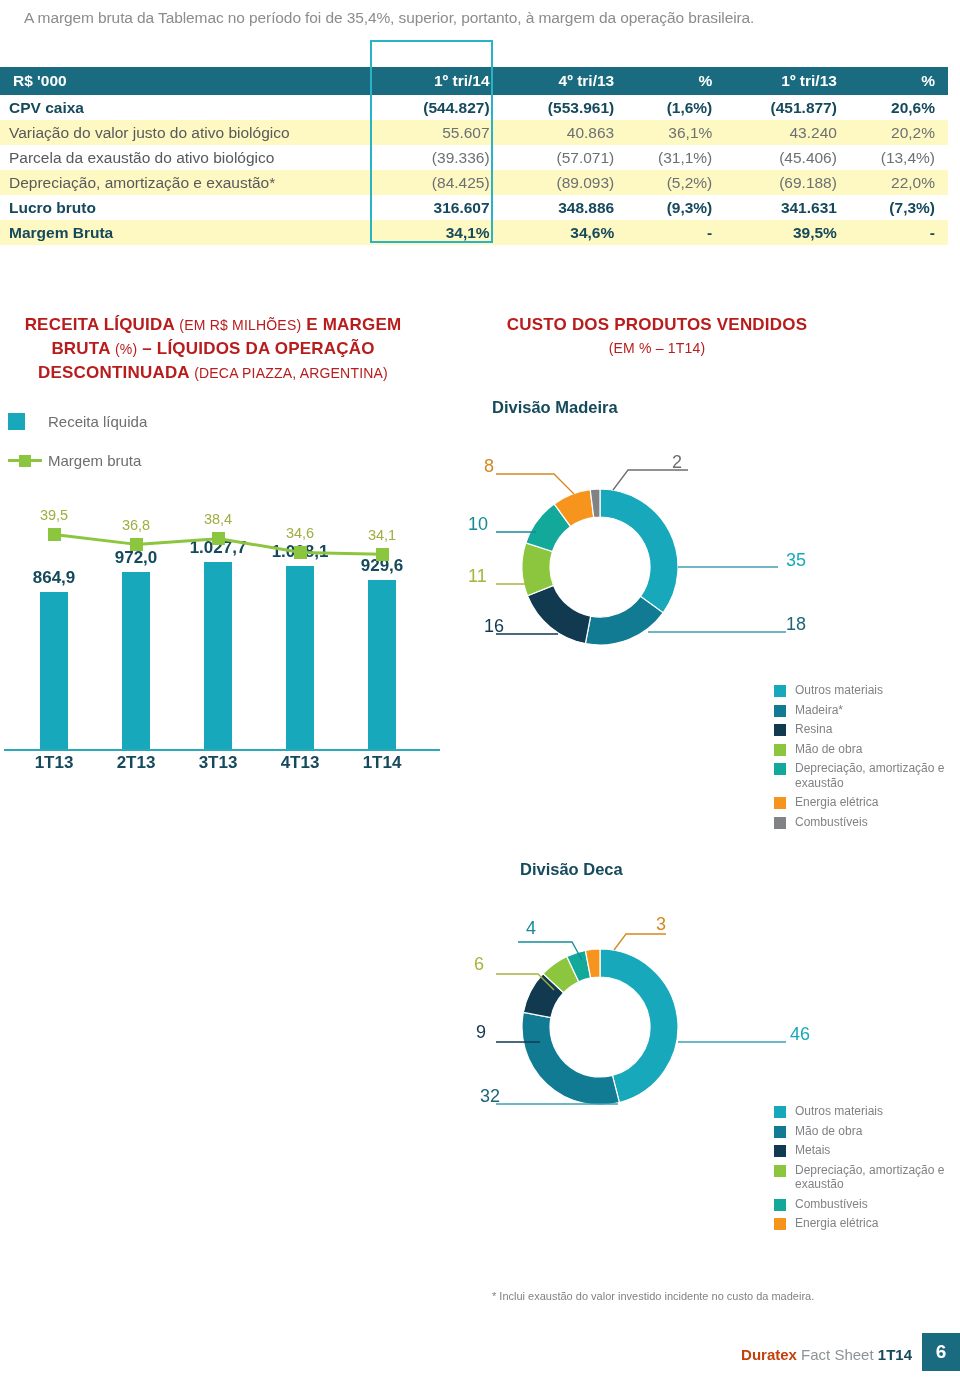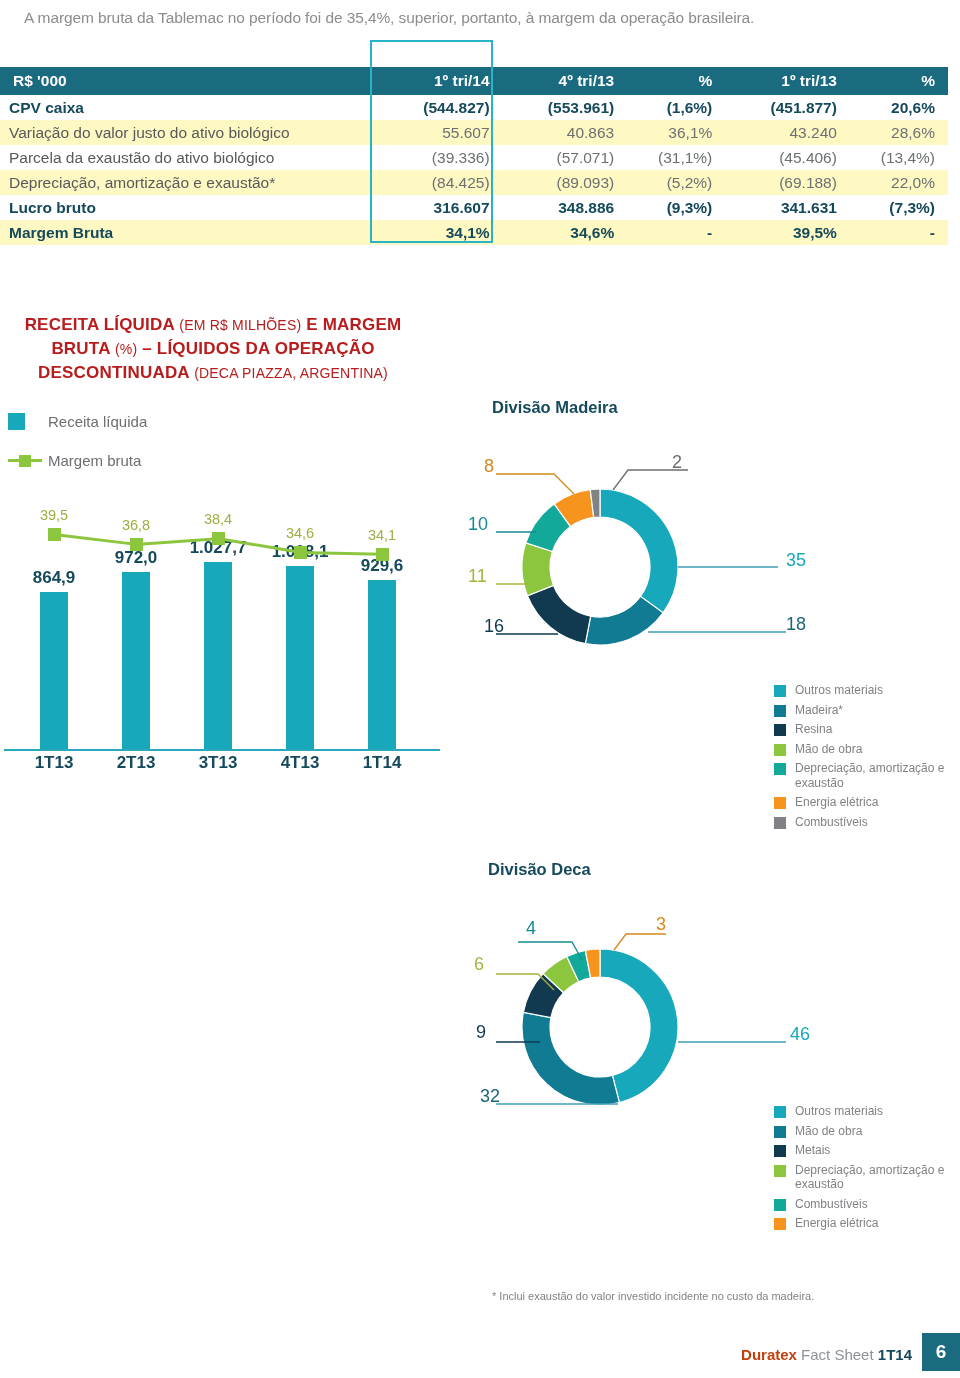--- a/index.html
+++ b/index.html
@@ -48,21 +48,21 @@
     font-size:17px;letter-spacing:.2px;text-align:center;
   }
   .sect-title .sm{font-weight:normal;font-size:14px;letter-spacing:.2px;}
   #title-left{left:3px;top:313px;width:420px;}
   #title-right{left:492px;top:313px;width:330px;}
 
   .sub-title{
     position:absolute;font-weight:bold;font-size:16.5px;color:#15495c;
   }
   #sub-madeira{left:492px;top:398px;text-align:right;}
-  #sub-deca{left:488px;top:860px;}
+  #sub-deca{left:520px;top:860px;}
 
   
   .lg-row{position:absolute;font-size:15px;color:#6d6e71;}
   #lg-receita{left:8px;top:413px;}
   #lg-margem{left:8px;top:452px;}
   .lg-swatch{
     display:inline-block;width:17px;height:17px;background:#17a8bc;
     vertical-align:-3px;margin-right:23px;
   }
   .lg-line{
@@ -159,21 +159,21 @@
           <td class="num">(1,6%)</td>
           <td class="num">(451.877)</td>
           <td class="num">20,6%</td>
         </tr>
         <tr class="norm alt">
           <td class="lbl">Variação do valor justo do ativo biológico</td>
           <td class="num">55.607</td>
           <td class="num">40.863</td>
           <td class="num">36,1%</td>
           <td class="num">43.240</td>
-          <td class="num">28,6%</td>
+          <td class="num">20,2%</td>
         </tr>
         <tr class="norm">
           <td class="lbl">Parcela da exaustão do ativo biológico</td>
           <td class="num">(39.336)</td>
           <td class="num">(57.071)</td>
           <td class="num">(31,1%)</td>
           <td class="num">(45.406)</td>
           <td class="num">(13,4%)</td>
         </tr>
         <tr class="norm alt">
@@ -248,20 +248,24 @@
       <div class="mk" style="left: 129.5px; top: 42.8182px; background: rgb(140, 198, 62);"></div>
       <div class="mk-val" style="left: 96px; top: 21.8182px; width: 80px;">36,8</div>
       <div class="mk" style="left: 211.5px; top: 37px; background: rgb(140, 198, 62);"></div>
       <div class="mk-val" style="left: 178px; top: 16px; width: 80px;">38,4</div>
       <div class="mk" style="left: 293.5px; top: 50.8182px; background: rgb(140, 198, 62);"></div>
       <div class="mk-val" style="left: 260px; top: 29.8182px; width: 80px;">34,6</div>
       <div class="mk" style="left: 375.5px; top: 52.6364px; background: rgb(140, 198, 62);"></div>
       <div class="mk-val" style="left: 342px; top: 31.6364px; width: 80px;">34,1</div>
     </div>
 
+  <div class="sect-title" id="title-right">
+    <span>CUSTO DOS PRODUTOS VENDIDOS</span>
+    <span class="sm">(EM % – 1T14)</span>
+  </div>
 
   <div class="sub-title" id="sub-madeira">Divisão Madeira</div>
   <div class="sub-title" id="sub-deca">Divisão Deca</div>
 
   <div class="donut-wrap" id="donut-madeira">
       <svg class="donut-svg" width="460" height="210">
         <path d="M104,27 A78,78 0 0 1 167.10332556124592,150.8472496788129 L144.45084971874738,134.38926261462365 A50,50 0 0 0 104,55 Z" fill="#17a8bc" stroke="#ffffff" stroke-width="1.2"></path>
         <path d="M167.10332556124592,150.8472496788129 A78,78 0 0 1 89.3842574623135,181.61840555683773 L94.63093427071378,154.11436253643444 A50,50 0 0 0 144.45084971874738,134.38926261462365 Z" fill="#107b92" stroke="#ffffff" stroke-width="1.2"></path>
         <path d="M89.3842574623135,181.61840555683773 A78,78 0 0 1 31.47743410071641,133.71371510940492 L57.51117570558744,123.40622763423393 A50,50 0 0 0 94.63093427071378,154.11436253643444 Z" fill="#11394f" stroke="#ffffff" stroke-width="1.2"></path>
         <path d="M31.47743410071641,133.71371510940492 A78,78 0 0 1 29.81759172897803,80.89667443875408 L56.447174185242325,89.54915028125261 A50,50 0 0 0 57.51117570558744,123.40622763423393 Z" fill="#8cc63e" stroke="#ffffff" stroke-width="1.2"></path>

